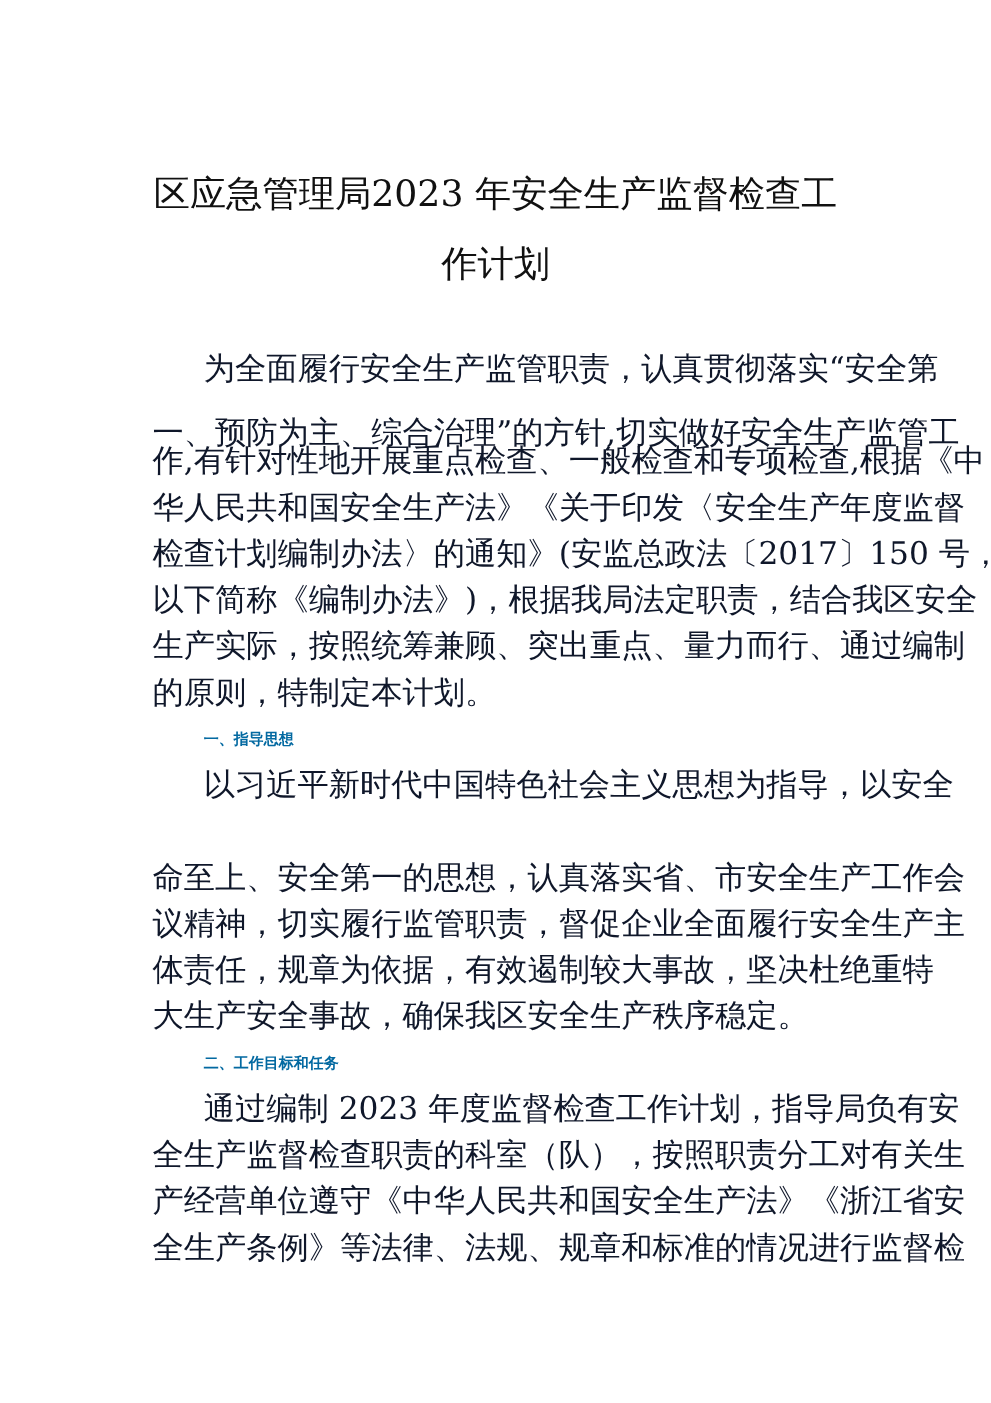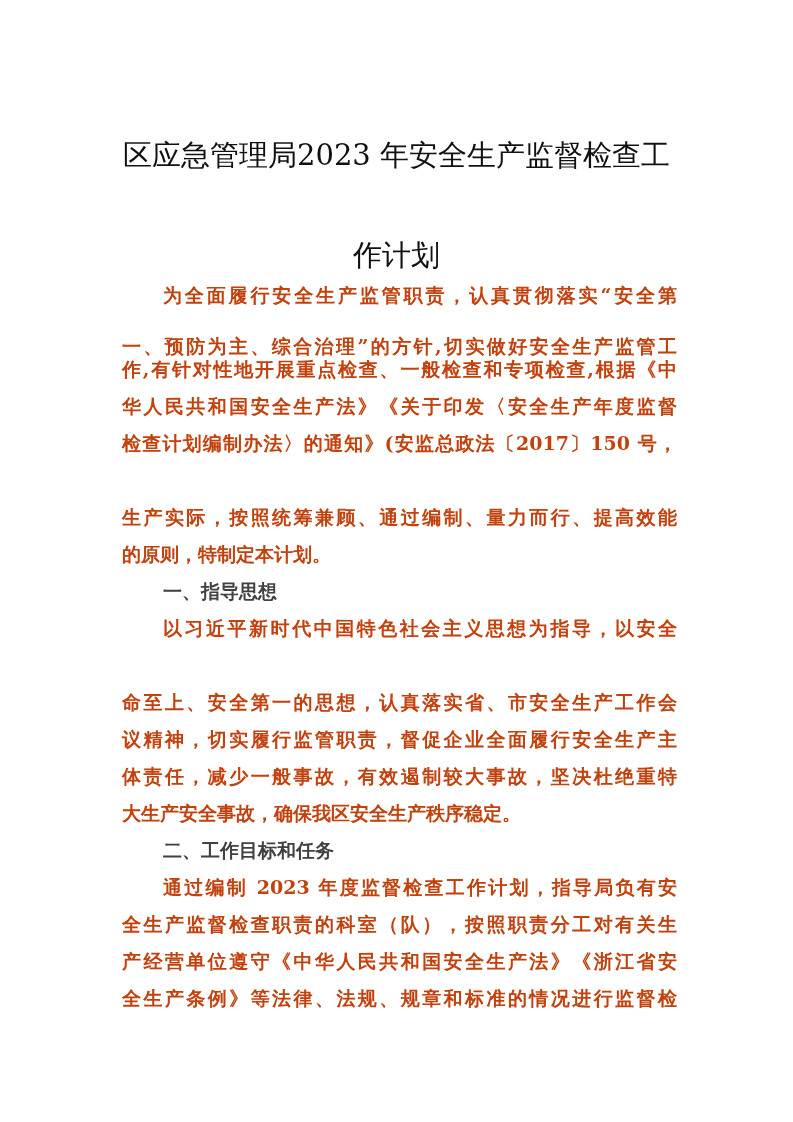--- a/index.html
+++ b/index.html
@@ -4,56 +4,57 @@
 <style>
   html, body { margin: 0; padding: 0; background: #ffffff; }
   body { width: 793px; height: 1122px; position: relative; overflow: hidden; }
   .page { position: absolute; left: 0; top: 0; width: 793px; height: 924px; background: #fff; color: #111; }
   .title {
     position: absolute; left: 100px; width: 593px; text-align: center;
     font-family: "DejaVu Serif", "Liberation Serif", serif;
     font-size: 29px; color: #111; white-space: nowrap; letter-spacing: 0px;
   }
   .title.l1 { top: 136px; }
-  .title.l2 { top: 192px; margin-top: 44px; }
+  .title.l2 { top: 192px; }
   .line {
     position: absolute; left: 122px; width: 555px;
     font-family: "DejaVu Serif", "Liberation Serif", serif;
-    font-size: 19px; color: #c2410c; white-space: nowrap;
-    text-align: justify; text-align-last: justify; height: 28px; line-height: 28px; font-weight: bold;
+    font-size: 25px; color: #0f172a; white-space: nowrap;
+    text-align: justify; text-align-last: justify; height: 28px; line-height: 28px;
   }
   .line.indent { left: 163px; width: 514px; }
   .line.last { text-align-last: left; }
   .heading {
     position: absolute; left: 163px;
     font-family: "DejaVu Sans", "Liberation Sans", sans-serif;
-    font-size: 19px; font-weight: bold; color: #404040; white-space: nowrap; height: 28px; line-height: 28px;
+    font-size: 12px; font-weight: bold; color: #0369a1; white-space: nowrap; height: 28px; line-height: 28px;
   }
 </style>
 </head>
 <body>
 
 <div class="page">
 
   <div class="title l1">区应急管理局2023 年安全生产监督检查工</div>
   <div class="title l2">作计划</div>
 
   <div class="line indent" style="top:281px">为全面履行安全生产监管职责，认真贯彻落实“安全第</div>
   <div class="line" style="top:332px">一、预防为主、综合治理”的方针,切实做好安全生产监管工</div>
   <div class="line" style="top:355px">作,有针对性地开展重点检查、一般检查和专项检查,根据《中</div>
   <div class="line" style="top:392px">华人民共和国安全生产法》《关于印发〈安全生产年度监督</div>
   <div class="line" style="top:429px">检查计划编制办法〉的通知》(安监总政法〔2017〕150 号，</div>
-  <div class="line" style="top:503px">生产实际，按照统筹兼顾、通过编制、量力而行、提高效能</div>
+  <div class="line" style="top:466px">以下简称《编制办法》)，根据我局法定职责，结合我区安全</div>
+  <div class="line" style="top:503px">生产实际，按照统筹兼顾、突出重点、量力而行、通过编制</div>
   <div class="line last" style="top:540px">的原则，特制定本计划。</div>
 
   <div class="heading" style="top:577px">一、指导思想</div>
   <div class="line indent" style="top:614px">以习近平新时代中国特色社会主义思想为指导，以安全</div>
   <div class="line" style="top:688px">命至上、安全第一的思想，认真落实省、市安全生产工作会</div>
   <div class="line" style="top:725px">议精神，切实履行监管职责，督促企业全面履行安全生产主</div>
-  <div class="line" style="top:762px">体责任，减少一般事故，有效遏制较大事故，坚决杜绝重特</div>
+  <div class="line" style="top:762px">体责任，规章为依据，有效遏制较大事故，坚决杜绝重特</div>
   <div class="line last" style="top:799px">大生产安全事故，确保我区安全生产秩序稳定。</div>
 
   <div class="heading" style="top:836px">二、工作目标和任务</div>
   <div class="line indent" style="top:873px">通过编制 2023 年度监督检查工作计划，指导局负有安</div>
   <div class="line" style="top:910px">全生产监督检查职责的科室（队），按照职责分工对有关生</div>
   <div class="line" style="top:947px">产经营单位遵守《中华人民共和国安全生产法》《浙江省安</div>
   <div class="line" style="top:984px">全生产条例》等法律、法规、规章和标准的情况进行监督检</div>
 
 </div>
 

